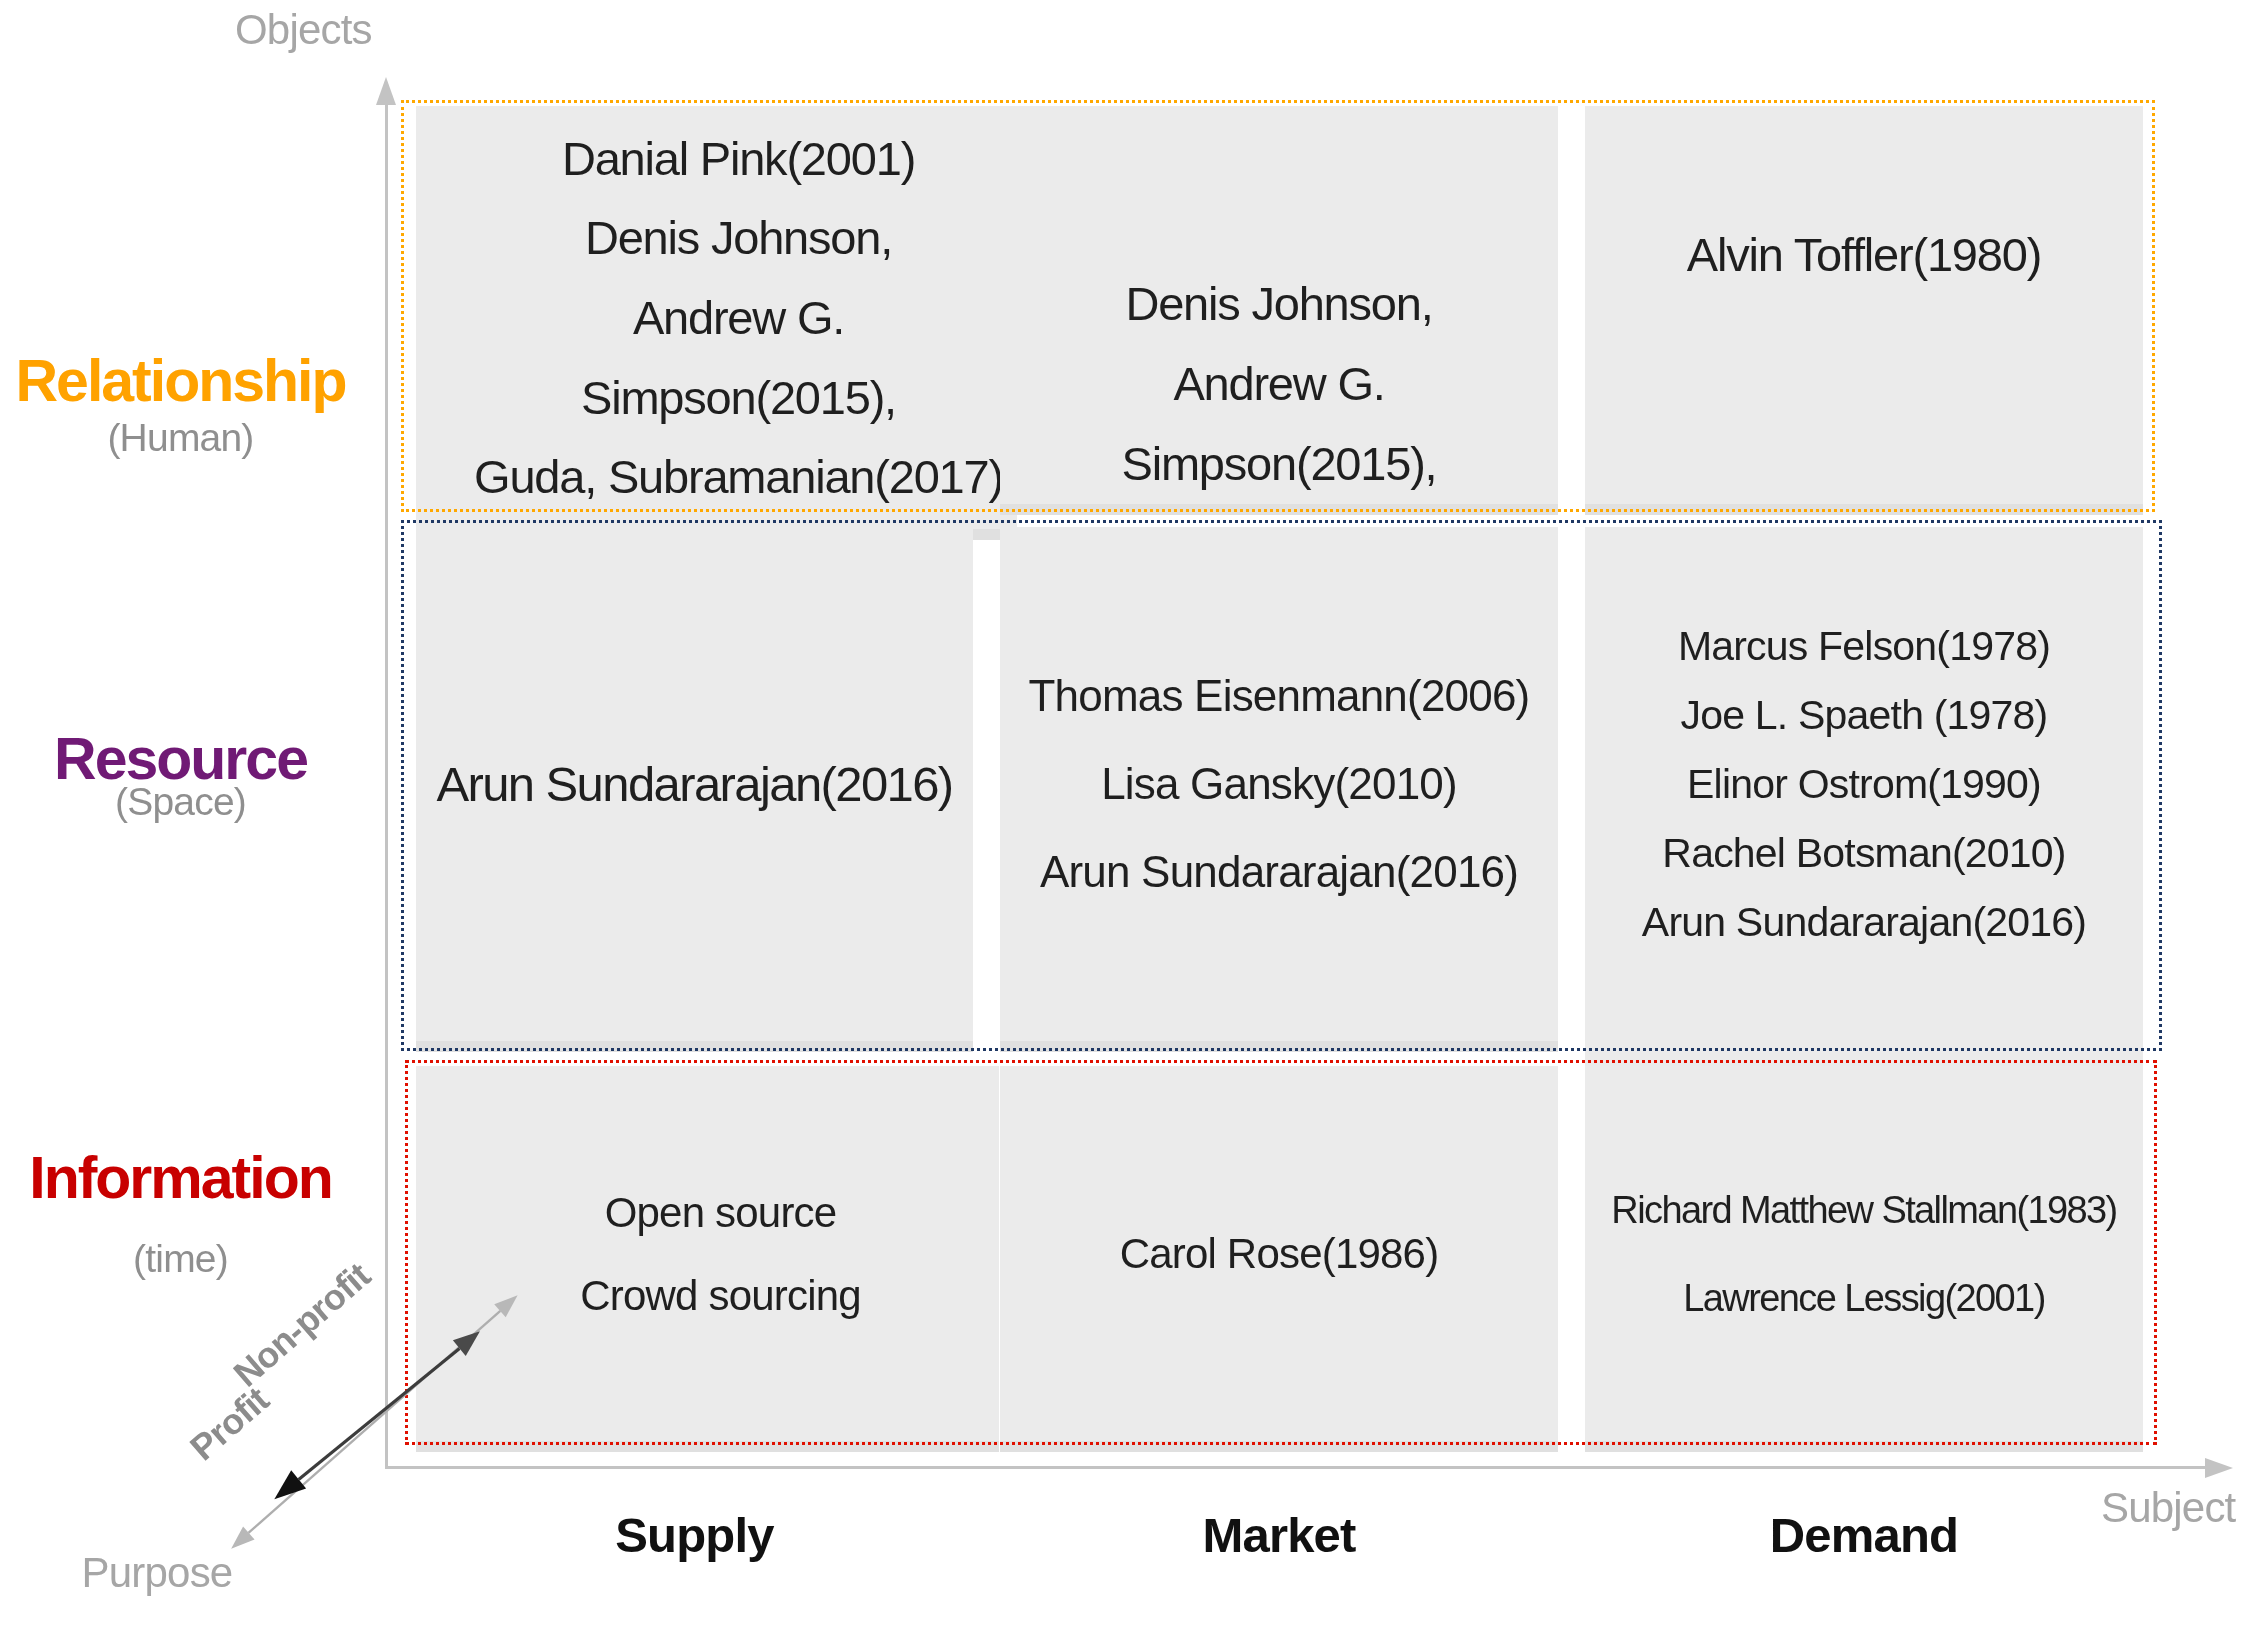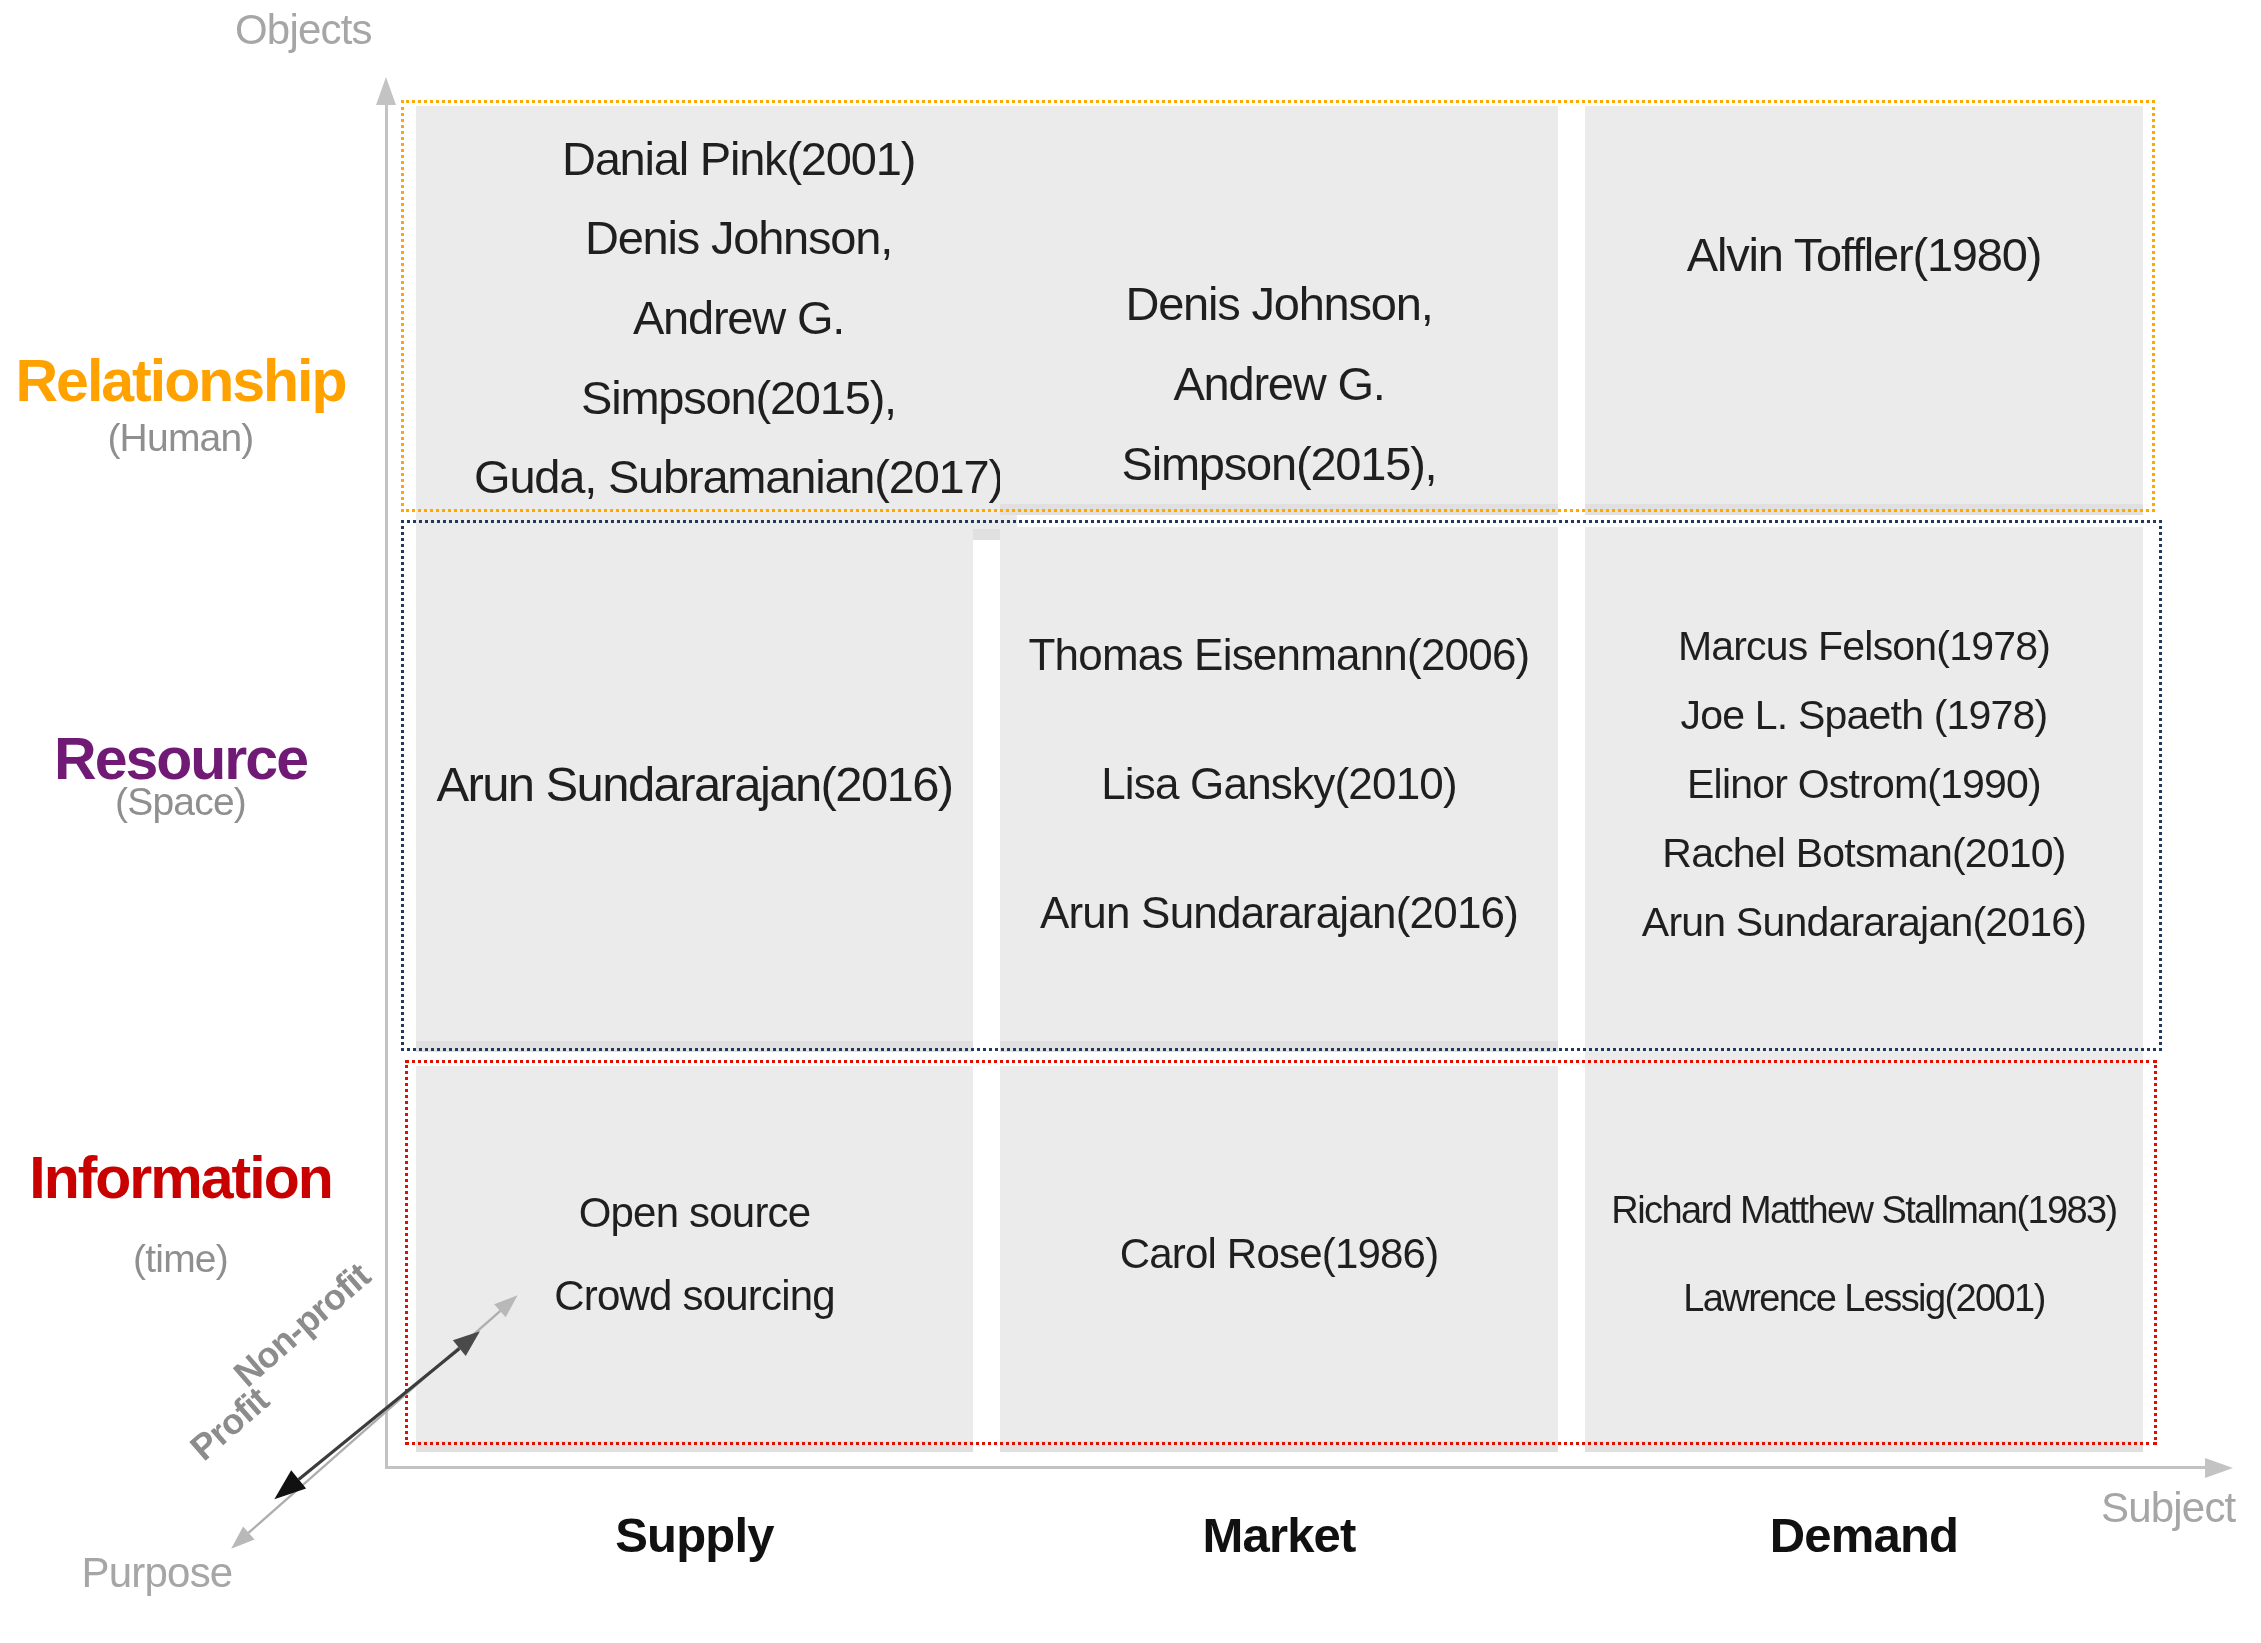--- a/index.html
+++ b/index.html
@@ -74,38 +74,38 @@
     <span class="ln">Alvin Toffler(1980)</span>
   </div>
   <div class="frame" style="left:401px;top:100px;width:1748px;height:406px;border:3.9px dotted #ffa800;"></div>
 
   <div class="rowlabel" style="top:713px;color:#701a75;margin-top:12px;">Resource</div>
   <div class="rowsub" style="top:780px;">(Space)</div>
 
   <div class="cell r2 cell-r2c1" style="left:416px;top:527px;width:557px;height:514px;">
     <span class="ln">Arun Sundararajan(2016)</span>
   </div>
-  <div class="cell r2 cell-r2c2" style="left:1000px;top:527px;width:558px;height:514px;gap:41px;">
+  <div class="cell r2 cell-r2c2" style="left:1000px;top:527px;width:558px;height:514px;">
     <span class="ln">Thomas Eisenmann(2006)</span>
     <span class="ln">Lisa Gansky(2010)</span>
     <span class="ln">Arun Sundararajan(2016)</span>
   </div>
   <div class="cell r2 cell-r2c3" style="left:1585px;top:527px;width:558px;height:514px;">
     <span class="ln">Marcus Felson(1978)</span>
     <span class="ln">Joe L. Spaeth (1978)</span>
     <span class="ln">Elinor Ostrom(1990)</span>
     <span class="ln">Rachel Botsman(2010)</span>
     <span class="ln">Arun Sundararajan(2016)</span>
   </div>
   <div class="frame" style="left:401px;top:520px;width:1755px;height:525px;border:3.9px dotted #1f3864;"></div>
 
   <div class="rowlabel" style="top:1144px;color:#c80000;">Information</div>
   <div class="rowsub" style="top:1237px;">(time)</div>
 
-  <div class="cell r3 cell-r3c1" style="left:416px;top:1066px;width:557px;height:375px;">
+  <div class="cell r3 cell-r3c1" style="left:416px;top:1066px;width:557px;height:375px;padding-left:26px;">
     <span class="ln">Open source</span>
     <span class="ln">Crowd sourcing</span>
   </div>
   <div class="cell r3 cell-r3c2" style="left:1000px;top:1066px;width:558px;height:375px;">
     <span class="ln">Carol Rose(1986)</span>
   </div>
   <div class="cell r3 cell-r3c3" style="left:1585px;top:1066px;width:558px;height:375px;">
     <span class="ln">Richard Matthew Stallman(1983)</span>
     <span class="ln">Lawrence Lessig(2001)</span>
   </div>

